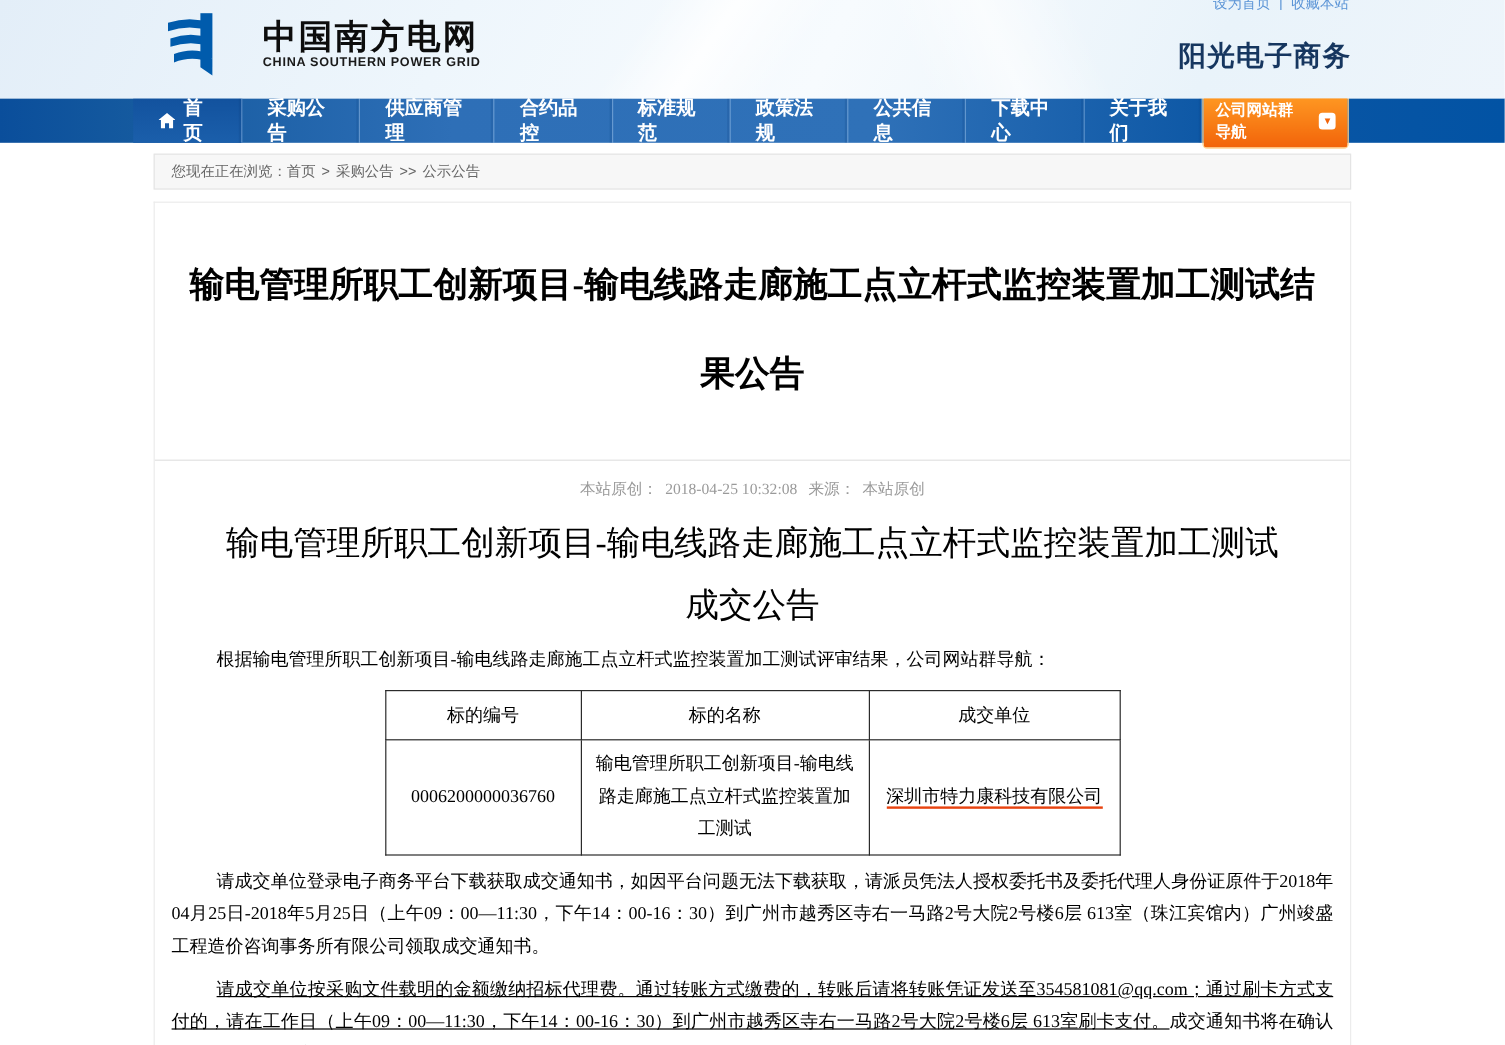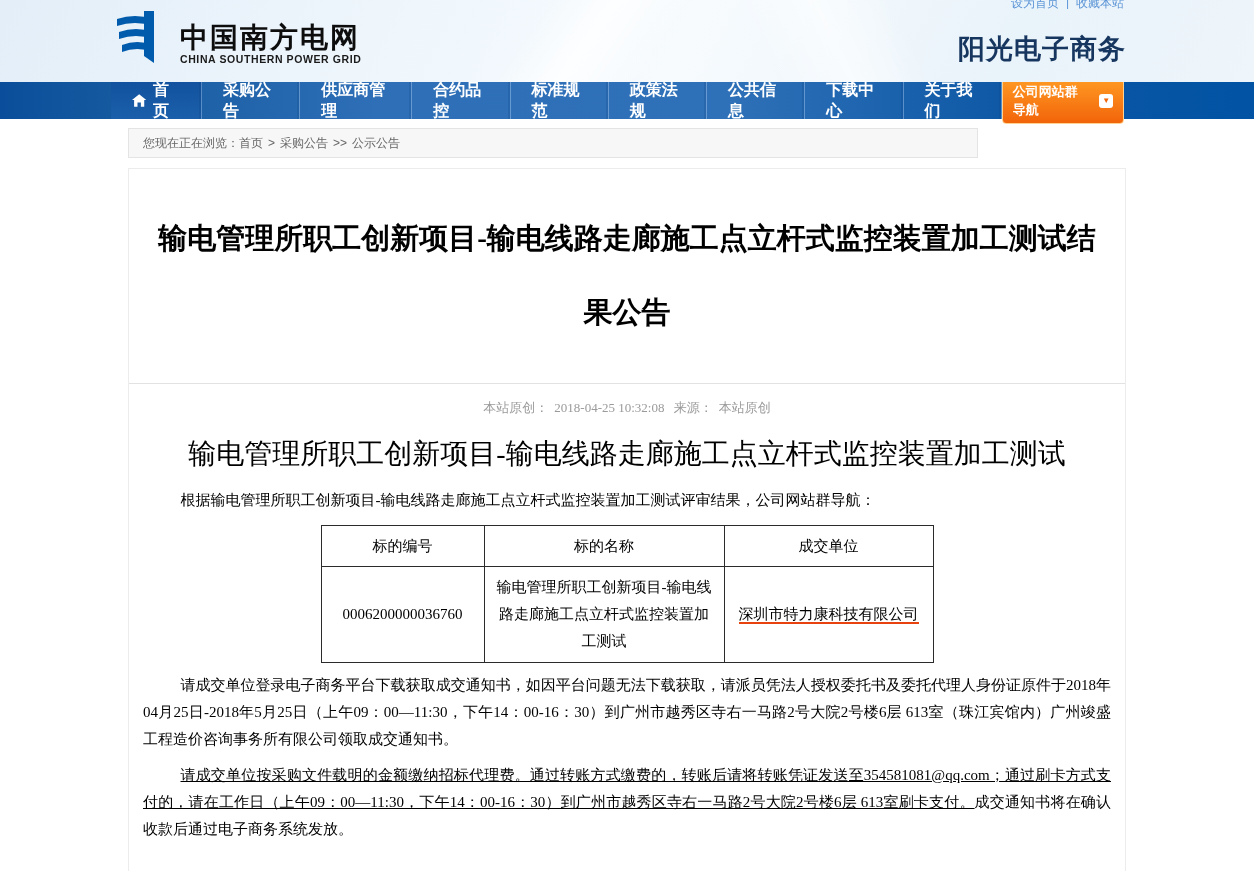--- a/index.html
+++ b/index.html
@@ -5,45 +5,45 @@
   * { margin:0; padding:0; box-sizing:border-box; }
   html,body { width:1254px; height:871px; overflow:hidden; background:#fff;
     font-family:"Liberation Sans","DejaVu Sans",sans-serif; }
 
   
   .header { position:relative; height:82px;
     background:linear-gradient(115deg,#e3eef8 0%,#eef6fc 30%,#f7fbfe 55%,#e9f3fa 80%,#eef5fb 100%); }
   .header::after { content:""; position:absolute; inset:0;
     background:linear-gradient(125deg,transparent 42%,rgba(255,255,255,.85) 47%,transparent 53%),
                linear-gradient(65deg,transparent 60%,rgba(255,255,255,.6) 66%,transparent 72%); }
-  .logo { position:absolute; left:113px; top:9px; display:flex; align-items:flex-end; gap:11px; z-index:2; }
+  .logo { position:absolute; left:136px; top:9px; display:flex; align-items:center; gap:27px; z-index:2; }
   .logo-mark { width:56px; height:56px; }
   .logo-cn { font-size:28px; font-weight:bold; color:#0d0d0d; letter-spacing:2px; line-height:30px; }
   .logo-en { font-size:10.5px; font-weight:bold; color:#1a1a1a; letter-spacing:.6px; }
   .top-links { position:absolute; right:130px; top:-5px; font-size:12px; color:#5b94d6; z-index:2; display:flex; gap:7px; }
   .top-links span { cursor:pointer; }
-  .site-name { position:absolute; right:128px; top:31px; font-size:27px; font-weight:bold; color:#16365f; z-index:2; letter-spacing:1px;margin-left:34px; }
+  .site-name { position:absolute; right:128px; top:31px; font-size:23px; font-weight:bold; color:#16365f; z-index:2; letter-spacing:1px;margin-left:34px; }
 
   
   .nav { height:37px; display:flex; align-items:stretch;
     background:linear-gradient(90deg,#0a4e9b 0%,#155a9f 9%,#2e6fb7 30%,#2f71b8 58%,#0b56a4 82%,#0253a4 100%); }
   .nav-pad { width:128px; }
   .nav-item { display:flex; align-items:center; gap:7px; padding:0 21px; color:#fff;
     font-size:16px; font-weight:bold; cursor:pointer;
     border-right:1px solid rgba(170,205,240,.45); box-shadow:inset -2px 0 0 rgba(10,60,120,.18); }
   .nav-item.active { background:linear-gradient(180deg,#12529e,#1b5fab); }
   .home-ic { width:17px; height:15px; }
   .nav-btn { margin-left:auto; margin-right:130px; align-self:center; display:flex; align-items:center; gap:9px;
     background:linear-gradient(180deg,#ff9a23,#f2640a); border:1px solid #ffd28f; border-radius:4px;
     color:#fff; font-size:13px; font-weight:bold; padding:4px 10px; cursor:pointer; }
   .nav-btn .arrow { background:#fff; color:#f2640a; width:16px; height:14px; border-radius:3px;
     display:flex; align-items:center; justify-content:center; font-size:8px; }
 
   
-  .crumbbar { width:850px; margin:9px 0 0 128px; height:30px; line-height:28px;
+  .crumbbar { width:998px; margin:9px 0 0 128px; height:30px; line-height:28px;
     background:#f7f7f7; border:1px solid #e4e4e4; padding-left:14px;
     font-size:12px; color:#666; }
   .crumbbar a { color:#666; text-decoration:none; cursor:pointer; }
   .crumb-sep { margin:0 5px; }
 
   
   .panel { width:998px; margin:10px 0 0 128px; border:1px solid #ececec; border-bottom:none;
     font-family:"Liberation Serif","DejaVu Serif",serif; color:#000; }
   .page-title { padding:32px 18px 34px; border-bottom:1px solid #e2e2e2;
     font-size:29px; font-weight:bold; line-height:74px; text-align:center; color:#000; }
@@ -135,20 +135,21 @@
 
 <div class="panel">
   <div class="page-title">输电管理所职工创新项目-输电线路走廊施工点立杆式监控装置加工测试结果公告</div>
 
   <div class="meta">
     <span>本站原创：</span><span>2018-04-25 10:32:08</span>
     <span>来源：</span><span>本站原创</span>
   </div>
 
   <div class="inner-title">输电管理所职工创新项目-输电线路走廊施工点立杆式监控装置加工测试</div>
+  <div class="inner-sub">成交公告</div>
 
   <div class="content">
     <p class="intro">根据输电管理所职工创新项目-输电线路走廊施工点立杆式监控装置加工测试评审结果，公司网站群导航：</p>
 
     <table class="result">
       <tbody>
           <tr>
         <th class="col-no">标的编号</th>
         <th class="col-name">标的名称</th>
         <th class="col-win">成交单位</th>

